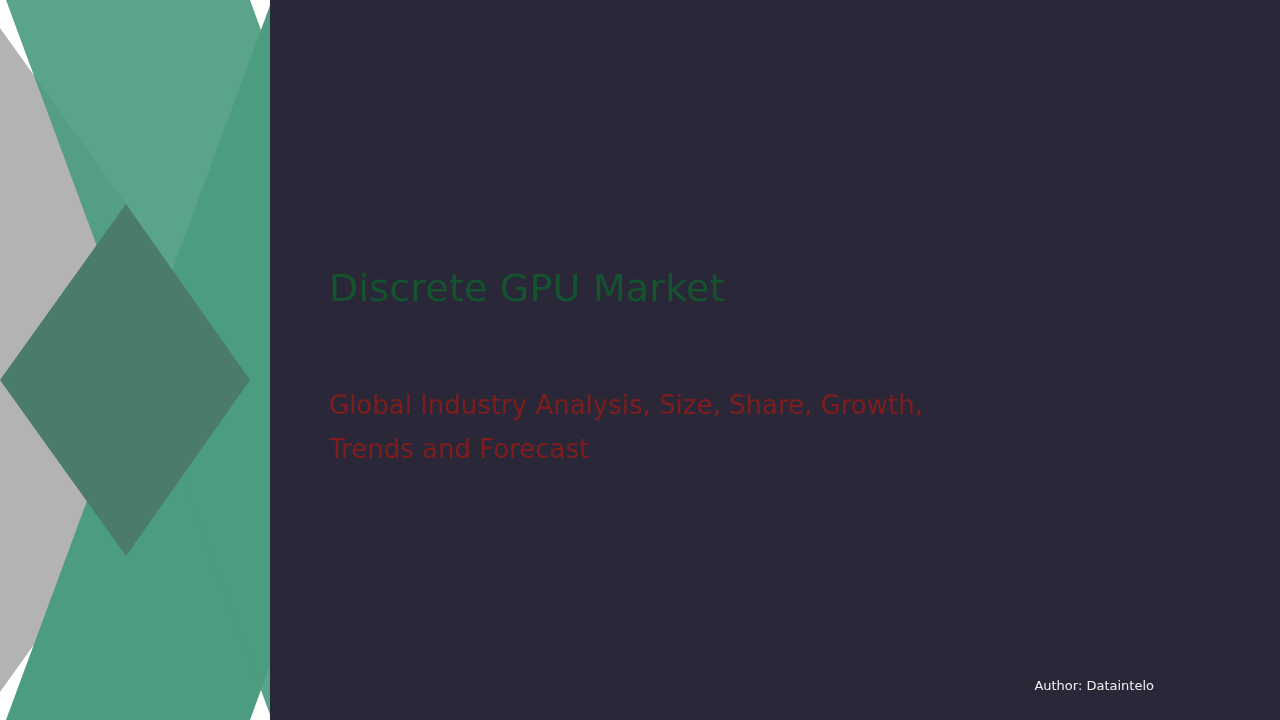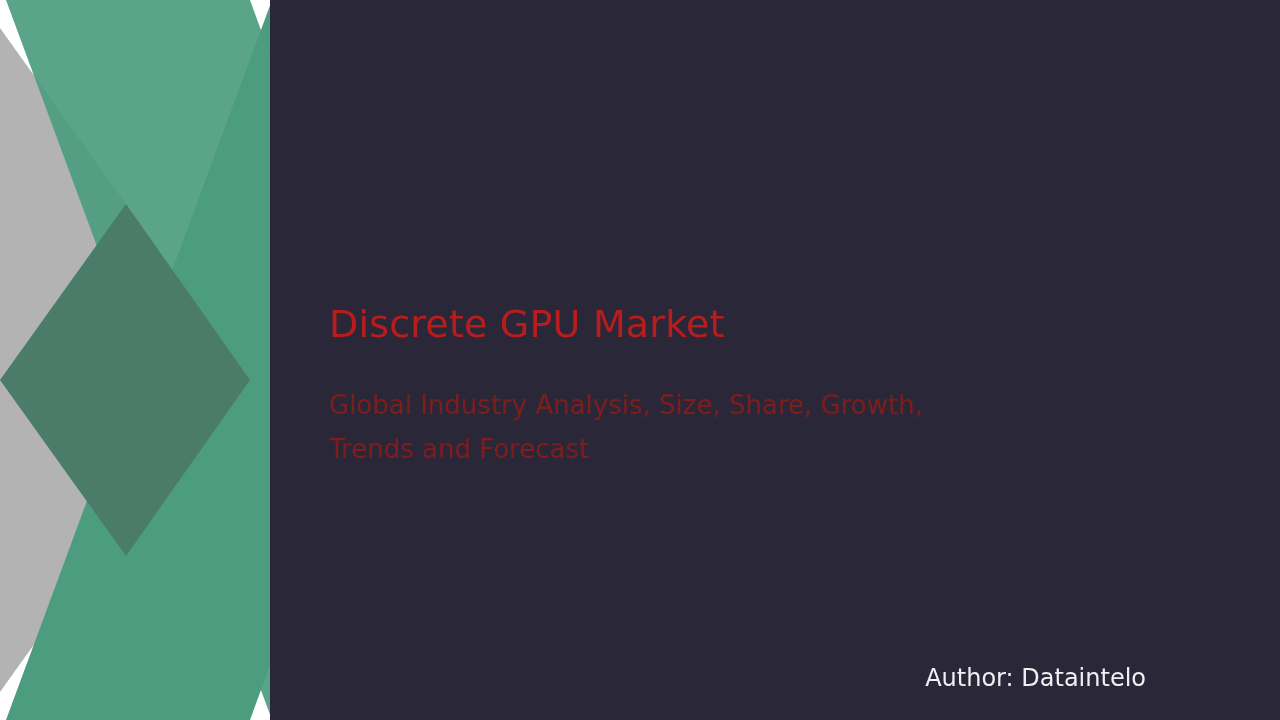--- a/index.html
+++ b/index.html
@@ -50,23 +50,23 @@
     margin: 0;
     color: #f2f2f4;
     font-size: 26px;
     font-weight: 400;
     line-height: 44px;
   }
   .author-line {
     position: absolute;
     right: 126px;
     bottom: 21px;
-    margin: 8px;
+    margin: 0;
     color: #f0f0f2;
-    font-size: 24px;
+    font-size: 13px;
     font-weight: 400;
     line-height: 26px;
     white-space: nowrap;
   }
 </style>
 </head>
 <body>
 
 <div id="slide">
 
@@ -79,20 +79,20 @@
     <polygon points="272,0 512,0 250,720 6,720" fill="#4c9c7f" opacity="1"></polygon>
 
     <polygon points="6,0 250,0 512,720 272,720" fill="#4c9c7f" opacity="0.92"></polygon>
 
     <polygon points="126,204 250,380 126,556 0,380" fill="#4b7c6a"></polygon>
 
     <rect x="270" y="0" width="1010" height="720" fill="#2a2738"></rect>
   </svg>
 
   <div id="content">
-    <h1 class="slide-title" style="color: #b91c1c; margin-top: 36px;">Discrete GPU Market</h1>
+    <h1 class="slide-title" style="color: #14532d;">Discrete GPU Market</h1>
 
     <p class="slide-subtitle" style="color: #7f1d1d;">Global Industry Analysis, Size, Share, Growth, Trends and Forecast</p>
 
     <p class="author-line" style="color: rgb(240, 240, 242);">Author: Dataintelo</p>
   </div>
 
 </div>
 
 </body></html>

